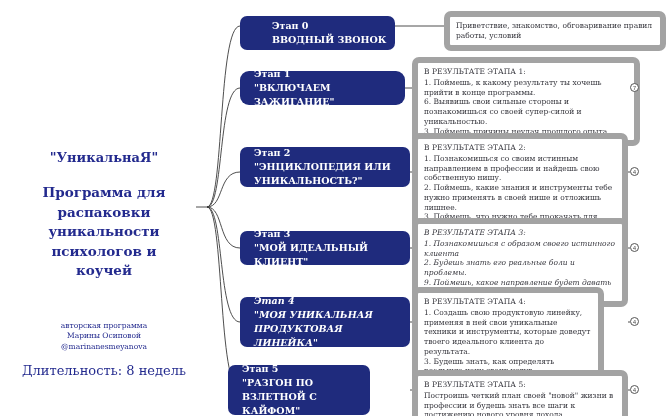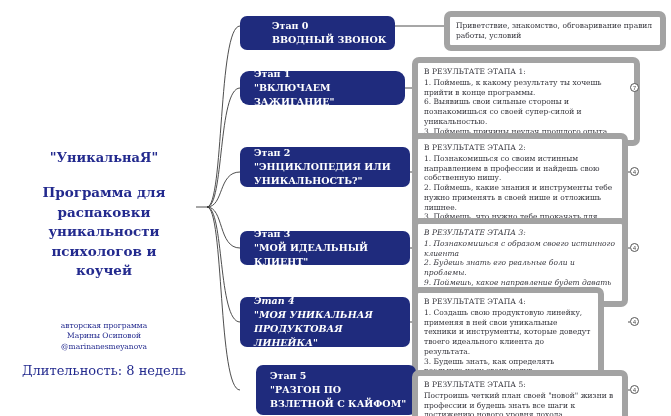--- a/index.html
+++ b/index.html
@@ -126,21 +126,21 @@
     <div class="node-label">Этап 4</div>
     <div class="node-name">"МОЯ УНИКАЛЬНАЯ ПРОДУКТОВАЯ ЛИНЕЙКА"</div>
   </div>
   <div class="result" style="left:412px;top:287px;width:192px;">
     <div class="r-title">В РЕЗУЛЬТАТЕ ЭТАПА 4:</div>
     <div class="r-item">1. Создашь свою продуктовую линейку, применяя в ней свои уникальные техники и инструменты, которые доведут твоего идеального клиента до результата.</div>
     <div class="r-item">3. Будешь знать, как определять реальную цену своих услуг</div>
   </div>
   <div class="badge" style="left:630px;top:317px;">4</div>
 
-  <div class="node" style="left:256px;top:365px;width:160px;height:50px;">
+  <div class="node" style="left:228px;top:365px;width:142px;height:50px;">
     <div class="node-label">Этап 5</div>
     <div class="node-name">"РАЗГОН ПО ВЗЛЕТНОЙ С КАЙФОМ"</div>
   </div>
   <div class="result" style="left:412px;top:370px;width:216px;">
     <div class="r-title">В РЕЗУЛЬТАТЕ ЭТАПА 5:</div>
     <div class="r-item">Построишь четкий план своей "новой" жизни в профессии и будешь знать все шаги к достижению нового уровня дохода.</div>
   </div>
   <div class="badge" style="left:630px;top:385px;">4</div>
 
 </div>

